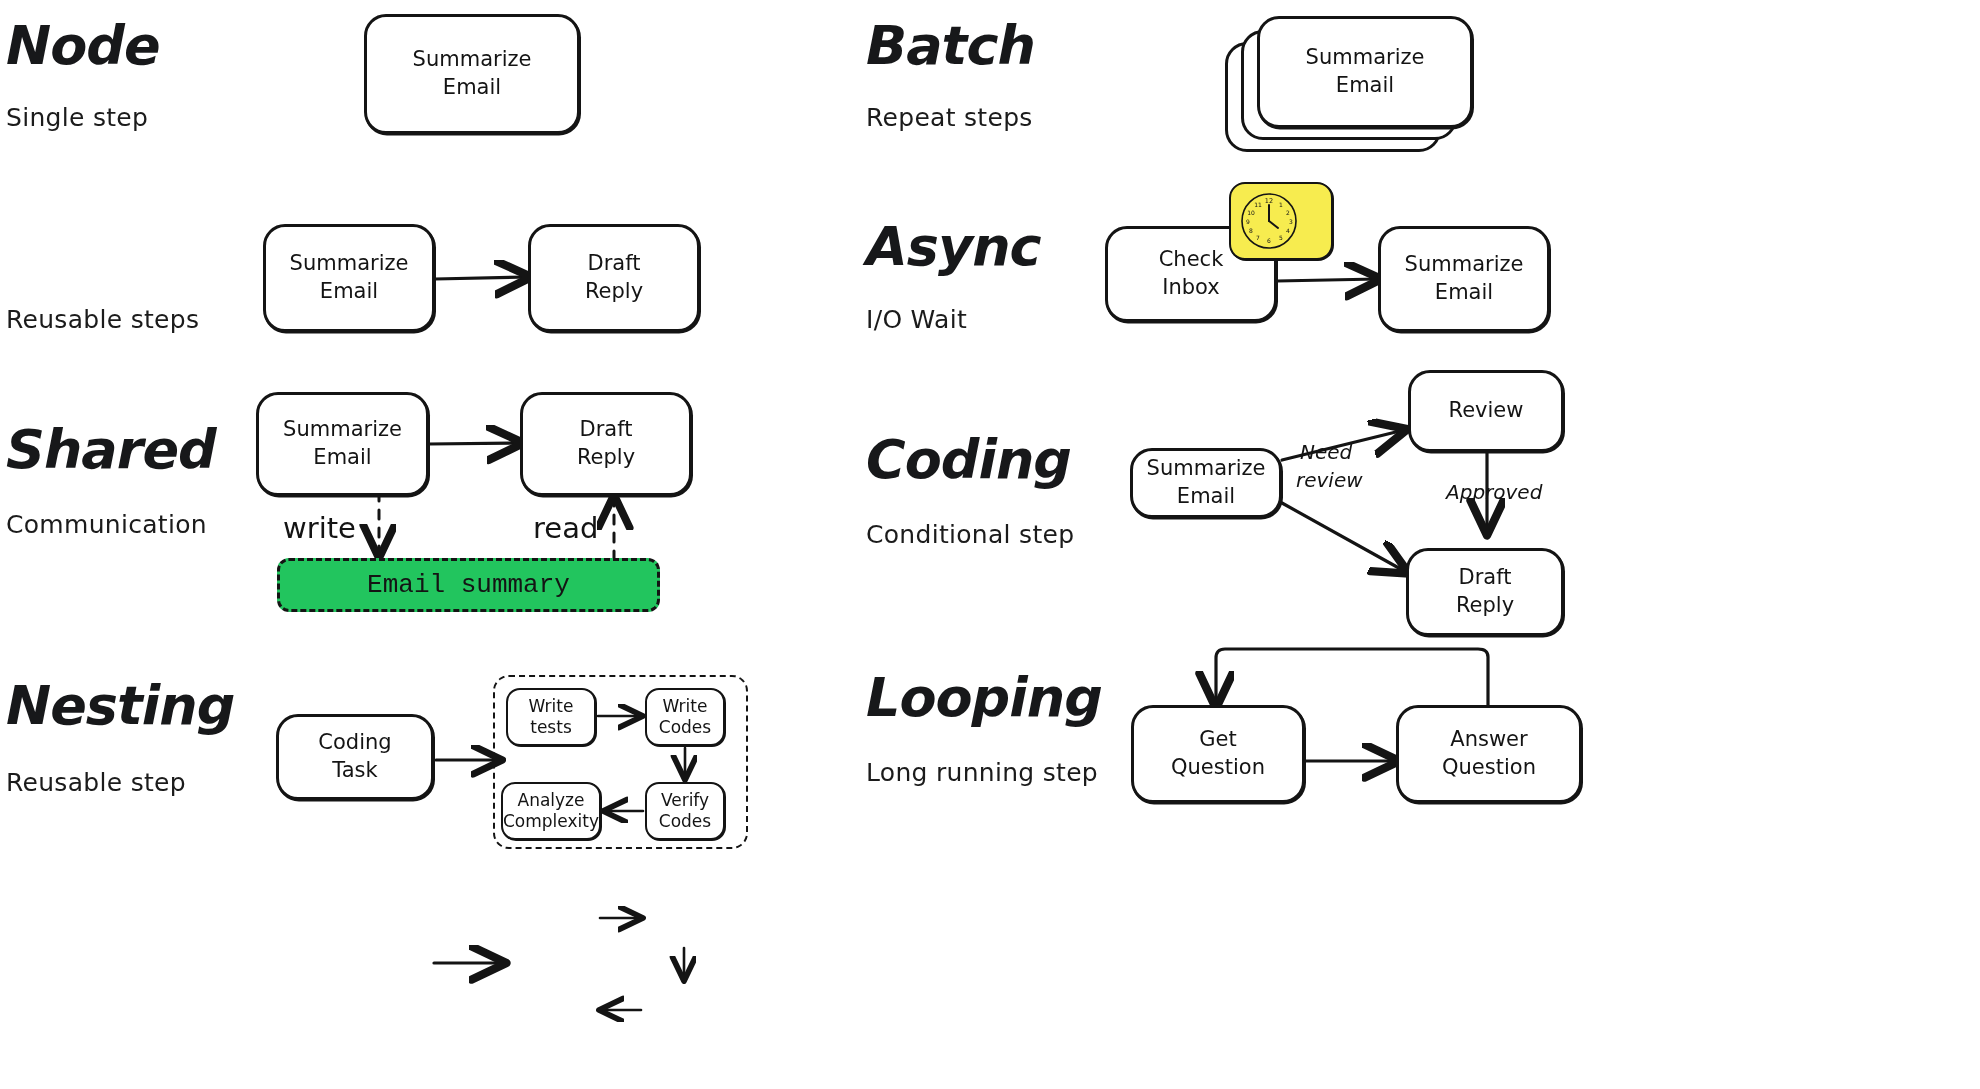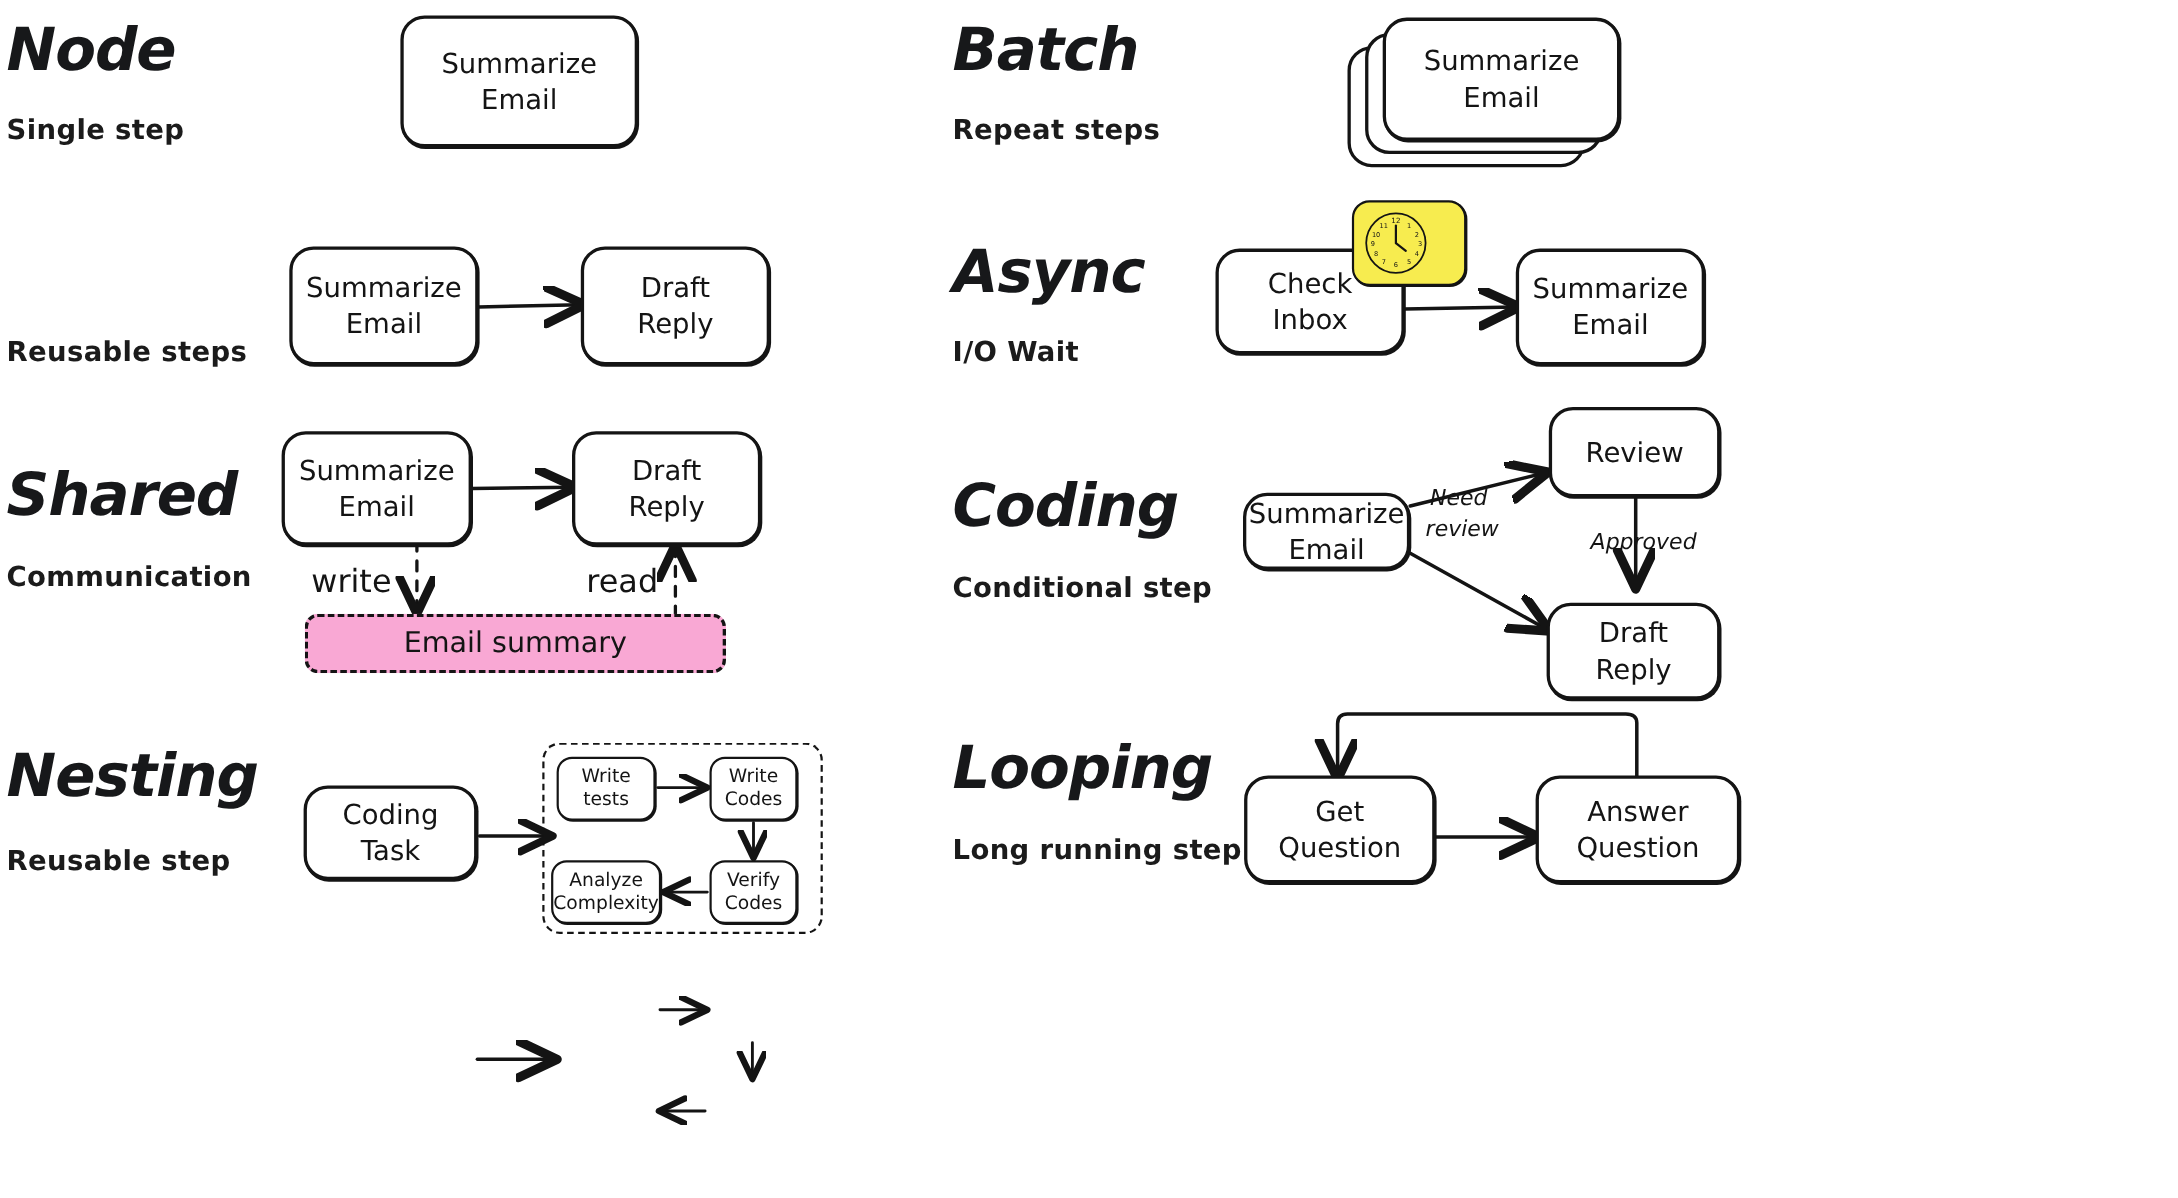--- a/index.html
+++ b/index.html
@@ -10,48 +10,48 @@
   }
   .canvas{position:relative;width:1980px;height:1089px;}
 
   
   .sec-title{
     position:absolute;font-family:"DejaVu Sans", sans-serif;
     font-size:54px;font-weight:700;font-style:italic;
     letter-spacing:-1px;color:#17181a;white-space:nowrap;
   }
   .sec-sub{
-    position:absolute;font-size:25px;font-weight:700;
+    position:absolute;font-size:25px;font-weight:400;
     color:#1b1b1b;white-space:nowrap;letter-spacing:0.3px;
   }
 
   
   .node{
     position:absolute;box-sizing:border-box;
     border:3px solid #141414;border-radius:22px;background:#fff;
     display:flex;align-items:center;justify-content:center;
     text-align:center;line-height:1.32;
-    font-size:25px;color:#141414;
+    font-size:21px;color:#141414;
     white-space:pre-line;
     box-shadow:1px 1.5px 0 0 #141414;
   }
   .node.small{font-size:17px;border-width:2.4px;border-radius:14px;line-height:1.25;box-shadow:1px 1px 0 0 #141414;}
 
   
   .stack-card{
     position:absolute;box-sizing:border-box;
     border:3px solid #141414;border-radius:22px;background:#fff;
   }
 
   
   .dashed-box{
     position:absolute;box-sizing:border-box;
-    border:3px dashed #141414;border-radius:12px;background:#f9a8d4;
+    border:3px dashed #141414;border-radius:12px;background:#22c55e;
     display:flex;align-items:center;justify-content:center;
-    font-size:26px;color:#141414;
+    font-size:26px;color:#141414;font-family:Liberation Mono, monospace;
   }
   .dashed-group{
     position:absolute;box-sizing:border-box;
     border:2.6px dashed #141414;border-radius:16px;background:#fff;
   }
 
   
   .edge-label{
     position:absolute;font-size:26px;color:#141414;white-space:nowrap;
   }

